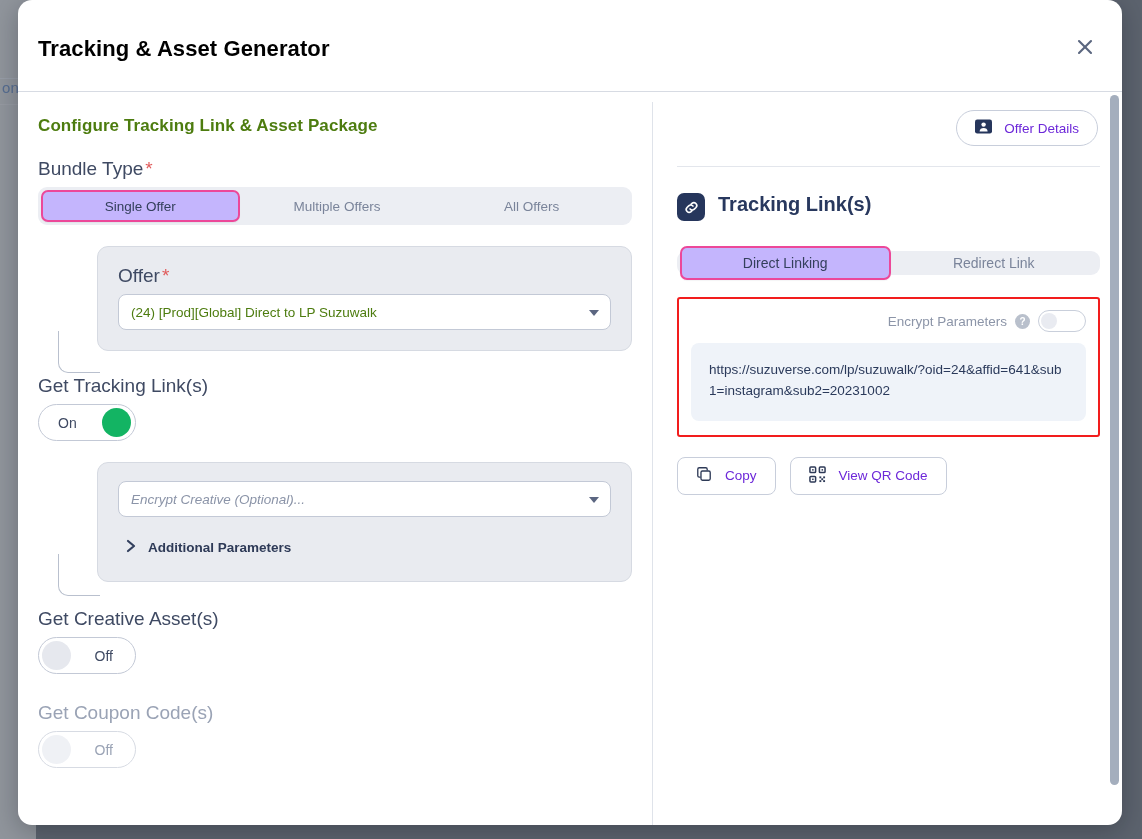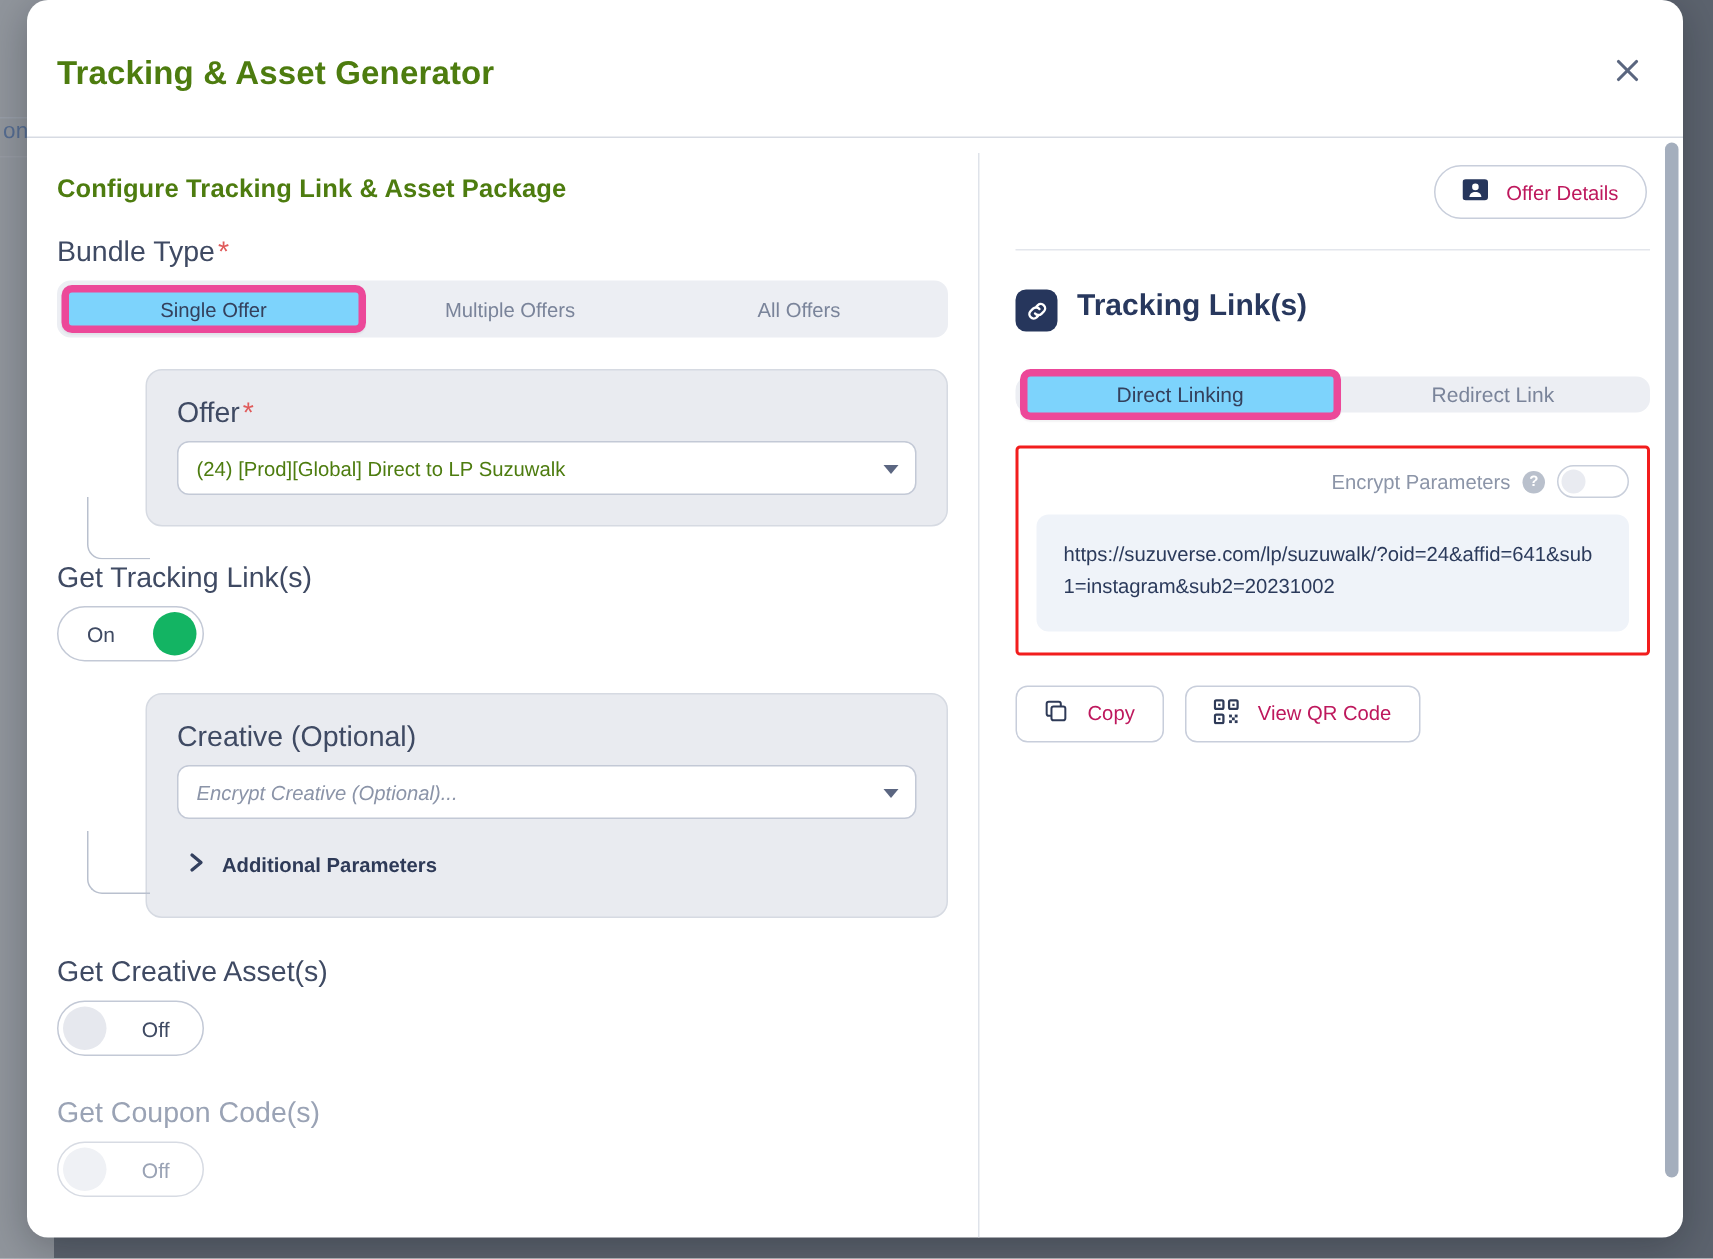--- a/index.html
+++ b/index.html
@@ -50,21 +50,21 @@
 
   
   #modal-header {
     position: relative;
     height: 92px;
     border-bottom: 1px solid #d7dbe3;
   }
   #modal-title {
     position: absolute; left: 20px; top: 36px;
     font-size: 22px; font-weight: bold;
-    color: #4d7c0f;
+    color: #000000;
     letter-spacing: .1px;
   }
   #close-button {
     position: absolute; right: 20px; top: 30px;
     width: 34px; height: 34px;
     display: flex; align-items: center; justify-content: center;
     cursor: pointer; border-radius: 6px;
     color: #5a667f;
   }
   #close-button svg { display: block; }
@@ -111,23 +111,23 @@
     height: 38px;
   }
   .segmented .seg {
     flex: 1; height: 32px;
     display: flex; align-items: center; justify-content: center;
     font-size: 13.5px; color: #7a849a;
     border-radius: 7px; cursor: pointer;
     white-space: nowrap;
   }
   .segmented .seg.active {
-    background: #7dd3fc; color: #3a4considered;
+    background: #c4b5fd; color: #3a4considered;
     color: #34405c;
-    border: 5px solid #ec4899;
+    border: 2px solid #ec4899;
     box-shadow: 0 1px 1px rgba(30,40,60,.05);
   }
 
   
   .connector {
     position: absolute;
     border-left: 1px solid #b9c0ce;
     border-bottom: 1px solid #b9c0ce;
     border-bottom-left-radius: 10px;
     width: 42px;
@@ -207,21 +207,21 @@
     font-size: 13.5px; font-weight: bold; color: #2e3a57;
   }
 
   
   .outline-btn {
     display: inline-flex; align-items: center; gap: 12px;
     height: 36px; padding: 0 18px;
     background: #ffffff;
     border: 1px solid #c8cedb;
     border-radius: 18px;
-    font-size: 13.5px; color: #be185d;
+    font-size: 13.5px; color: #6d28d9;
     cursor: pointer;
   }
   #offer-details-row {
     display: flex; justify-content: flex-end;
     padding-right: 2px;
   }
   #right-divider {
     margin: 20px 0 0 0;
     height: 1px; background: #e3e6ec;
   }
@@ -359,21 +359,20 @@
       <div class="toggle-row">
         <div class="toggle on">
           <span class="t-label">On</span>
           <span class="knob"></span>
         </div>
       </div>
 
       <div class="connector" style="left:40px; top:462px; height:42px;"></div>
 
       <div class="inner-card" style="margin:21px 0 0 59px; padding-bottom:26px;">
-        <div class="field-label">Creative (Optional)</div>
         <div class="select-box placeholder">
           <span>Encrypt Creative (Optional)...</span>
           <span class="caret"></span>
         </div>
         <div class="collapse-row">
           <span class="chev">
             <svg width="11" height="14" viewBox="0 0 11 14" fill="none" stroke="currentColor" stroke-width="2.2" stroke-linecap="round" stroke-linejoin="round">
               <polyline points="2,2 8,7 2,12"></polyline>
             </svg>
           </span>

